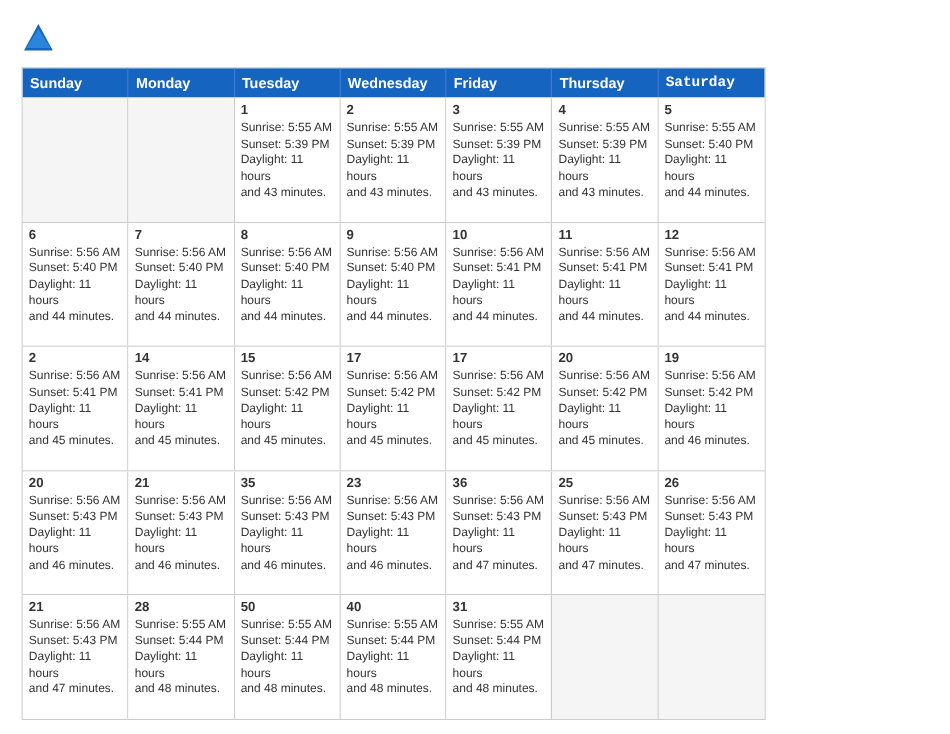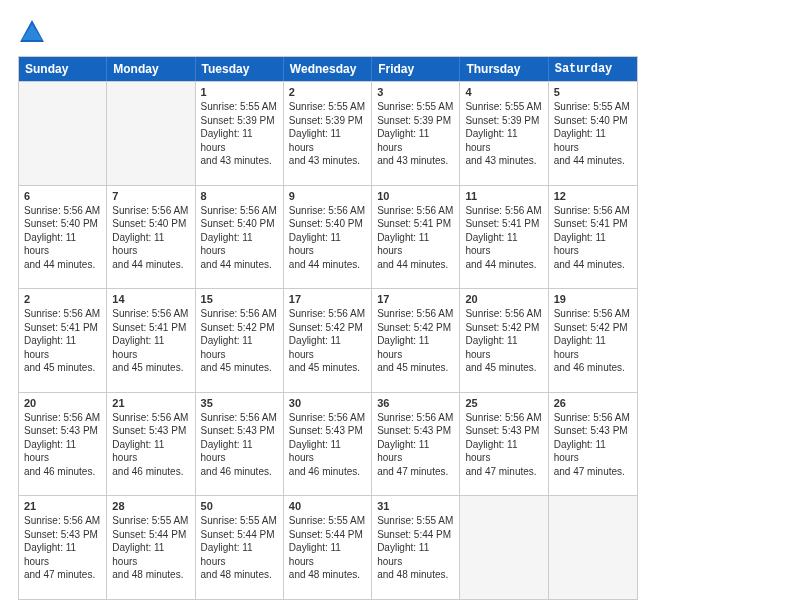--- a/index.html
+++ b/index.html
@@ -296,21 +296,21 @@
 and 46 minutes.</div>
           </div>
           <div class="cal-cell">
             <div class="day-num">35</div>
             <div class="cell-info" style="white-space: pre-line;">Sunrise: 5:56 AM
 Sunset: 5:43 PM
 Daylight: 11 hours
 and 46 minutes.</div>
           </div>
           <div class="cal-cell">
-            <div class="day-num">30</div>
+            <div class="day-num">23</div>
             <div class="cell-info" style="white-space: pre-line;">Sunrise: 5:56 AM
 Sunset: 5:43 PM
 Daylight: 11 hours
 and 46 minutes.</div>
           </div>
           <div class="cal-cell">
             <div class="day-num">36</div>
             <div class="cell-info" style="white-space: pre-line;">Sunrise: 5:56 AM
 Sunset: 5:43 PM
 Daylight: 11 hours

